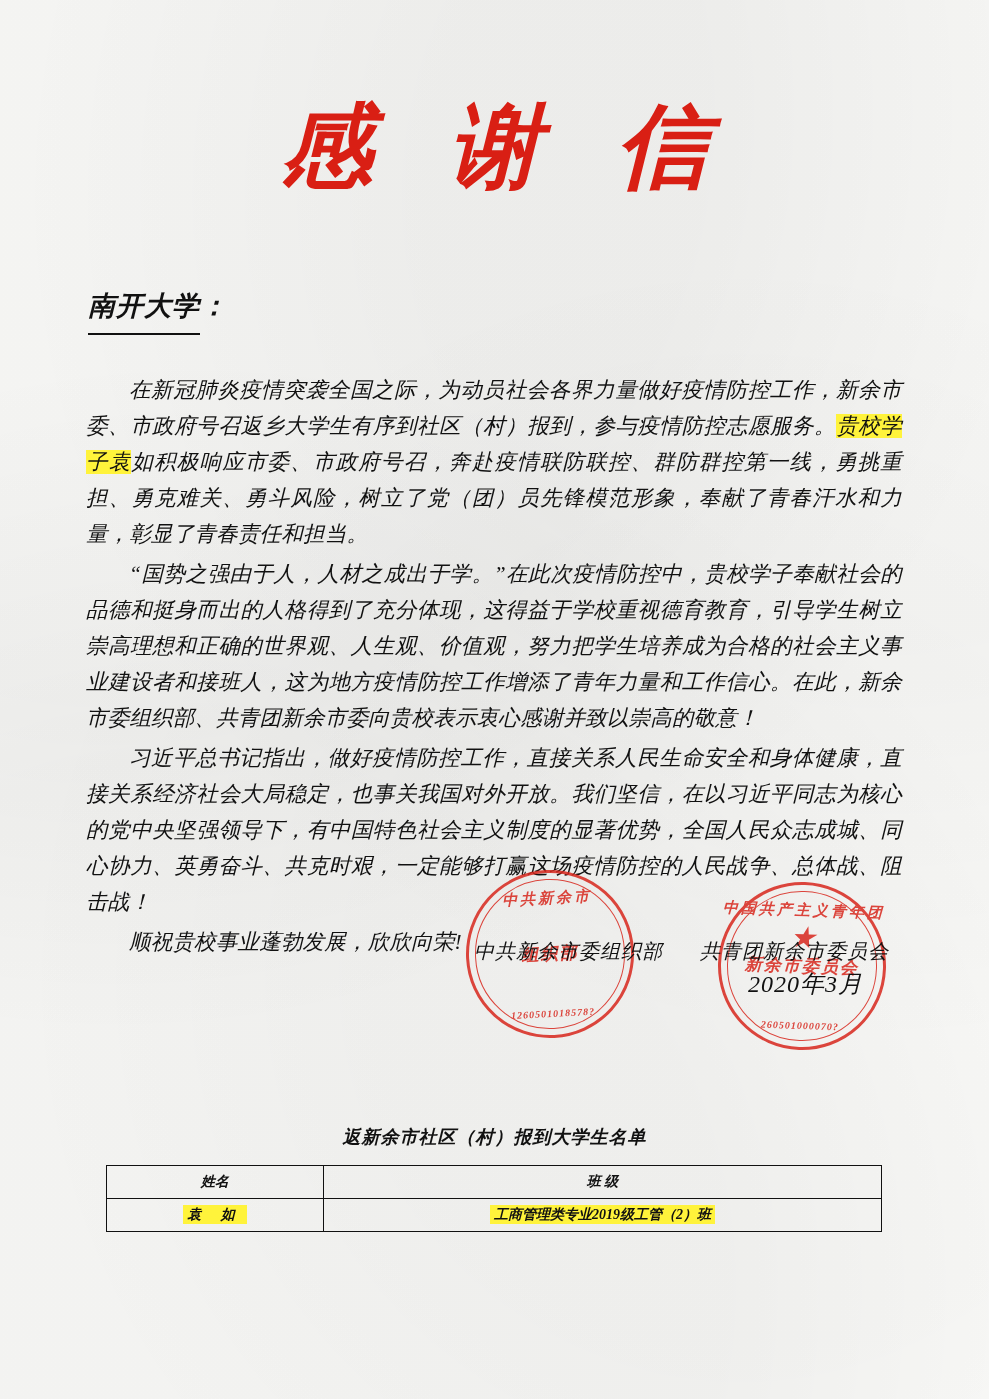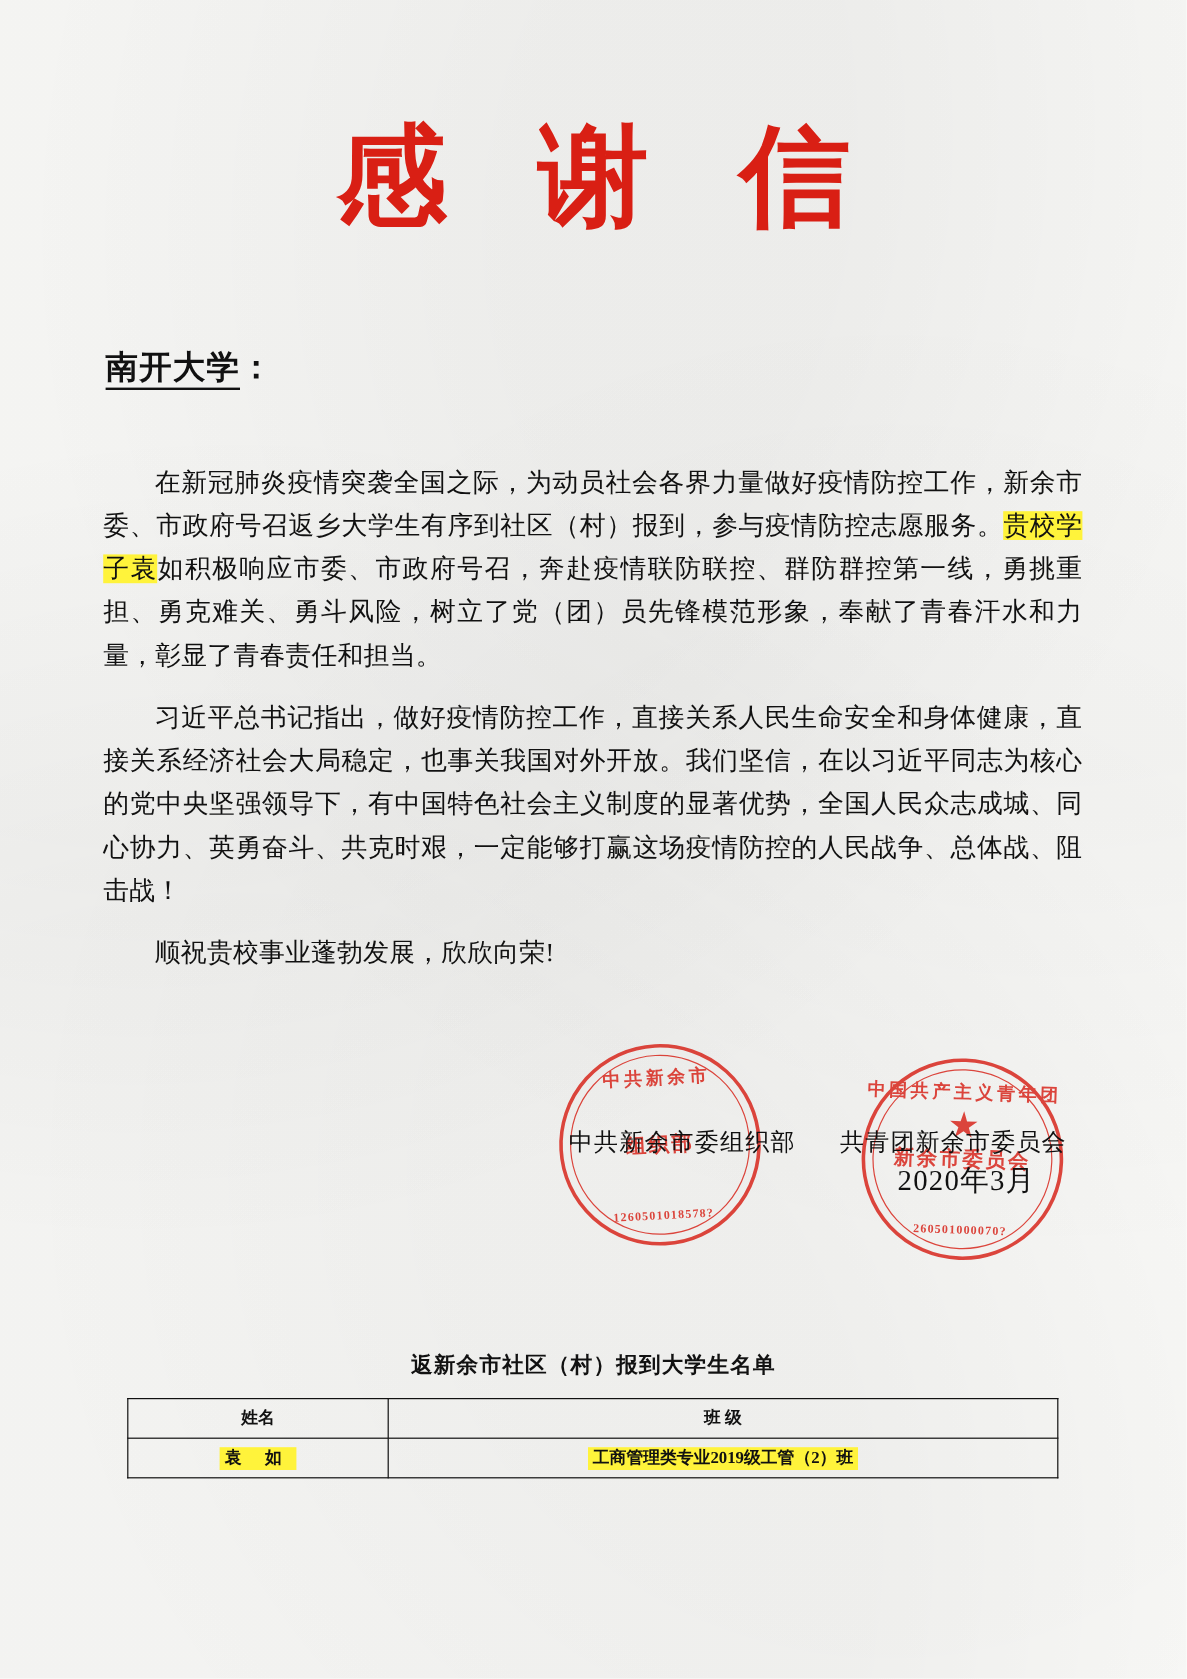--- a/index.html
+++ b/index.html
@@ -18,20 +18,21 @@
 
   .page {
     position: absolute;
     inset: 0;
     background: #fdfdfb;
     background-image:
       radial-gradient(circle at 12% 8%, rgba(0,0,0,0.035) 0 38%, rgba(0,0,0,0) 60%),
       radial-gradient(circle at 88% 14%, rgba(0,0,0,0.03) 0 30%, rgba(0,0,0,0) 58%),
       radial-gradient(circle at 20% 92%, rgba(0,0,0,0.04) 0 35%, rgba(0,0,0,0) 62%),
       radial-gradient(circle at 75% 70%, rgba(0,0,0,0.02) 0 30%, rgba(0,0,0,0) 60%);
+    font-style: italic;
   }
 
   
   .title {
     position: absolute;
     top: 96px;
     left: 0;
     width: 100%;
     text-align: center;
     color: #d91f14;
@@ -47,37 +48,37 @@
   .salutation {
     position: absolute;
     top: 288px;
     left: 88px;
     font-size: 27px;
     font-weight: bold;
     letter-spacing: 1px;
   }
   .salutation .name {
     border-bottom: 2px solid #111;
-    padding-bottom: 2px;
+    padding-bottom: 12px;
   }
 
   
   .body-text {
     position: absolute;
     top: 368px;
     left: 86px;
     width: 816px;
     font-size: 21.5px;
     line-height: 36px;
     text-align: justify;
     text-justify: inter-character;
     letter-spacing: 0.2px;
   }
   .body-text p {
-    margin: 16px 0 1px 0;
+    margin: 4px 0 1px 0;
     text-indent: 2em;
   }
   .hl {
     background: #fff33b;
   }
 
   
   .seal-area {
     position: absolute;
     top: 860px;
@@ -211,20 +212,21 @@
 <div class="page">
 
   <div class="title">感 谢 信</div>
 
   <div class="salutation">
     <span class="name">南开大学</span><span>：</span>
   </div>
 
   <div class="body-text">
     <p><span>在新冠肺炎疫情突袭全国之际，为动员社会各界力量做好疫情防控工作，新余市委、市政府号召返乡大学生有序到社区（村）报到，参与疫情防控志愿服务。</span><span class="hl">贵校学子袁</span><span>如积极响应市委、市政府号召，奔赴疫情联防联控、群防群控第一线，勇挑重担、勇克难关、勇斗风险，树立了党（团）员先锋模范形象，奉献了青春汗水和力量，彰显了青春责任和担当。</span></p>
+    <p>“国势之强由于人，人材之成出于学。”在此次疫情防控中，贵校学子奉献社会的品德和挺身而出的人格得到了充分体现，这得益于学校重视德育教育，引导学生树立崇高理想和正确的世界观、人生观、价值观，努力把学生培养成为合格的社会主义事业建设者和接班人，这为地方疫情防控工作增添了青年力量和工作信心。在此，新余市委组织部、共青团新余市委向贵校表示衷心感谢并致以崇高的敬意！</p>
     <p>习近平总书记指出，做好疫情防控工作，直接关系人民生命安全和身体健康，直接关系经济社会大局稳定，也事关我国对外开放。我们坚信，在以习近平同志为核心的党中央坚强领导下，有中国特色社会主义制度的显著优势，全国人民众志成城、同心协力、英勇奋斗、共克时艰，一定能够打赢这场疫情防控的人民战争、总体战、阻击战！</p>
     <p>顺祝贵校事业蓬勃发展，欣欣向荣!</p>
   </div>
 
   <div class="seal-area">
     <div class="seal seal-left">
       <div class="seal-ring"></div>
       <div class="seal-arc-top">中共新余市</div>
       <div class="seal-center">组织部</div>
       <div class="seal-arc-bottom">1260501018578?</div>

